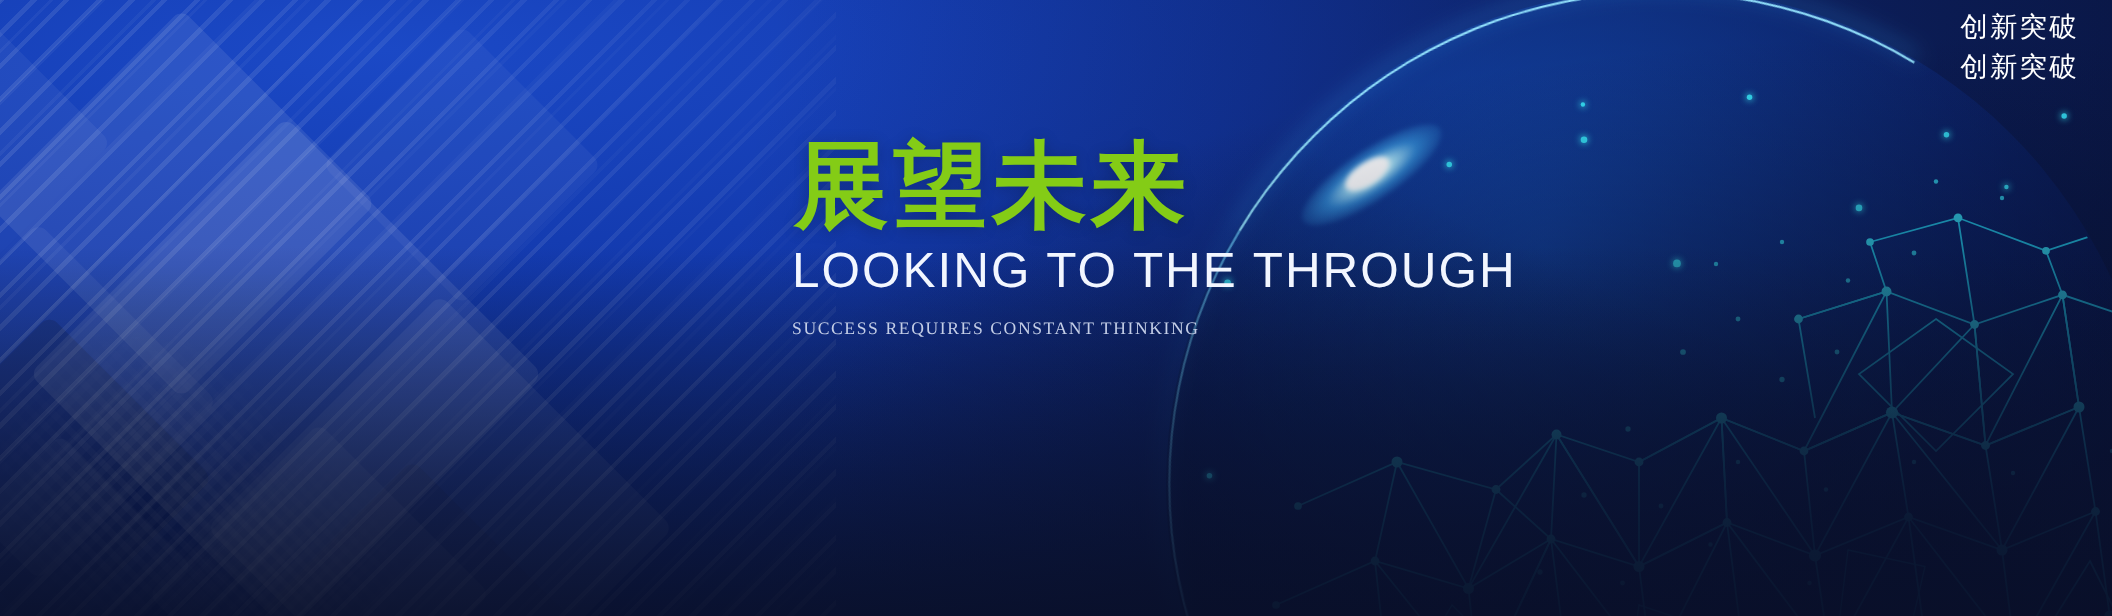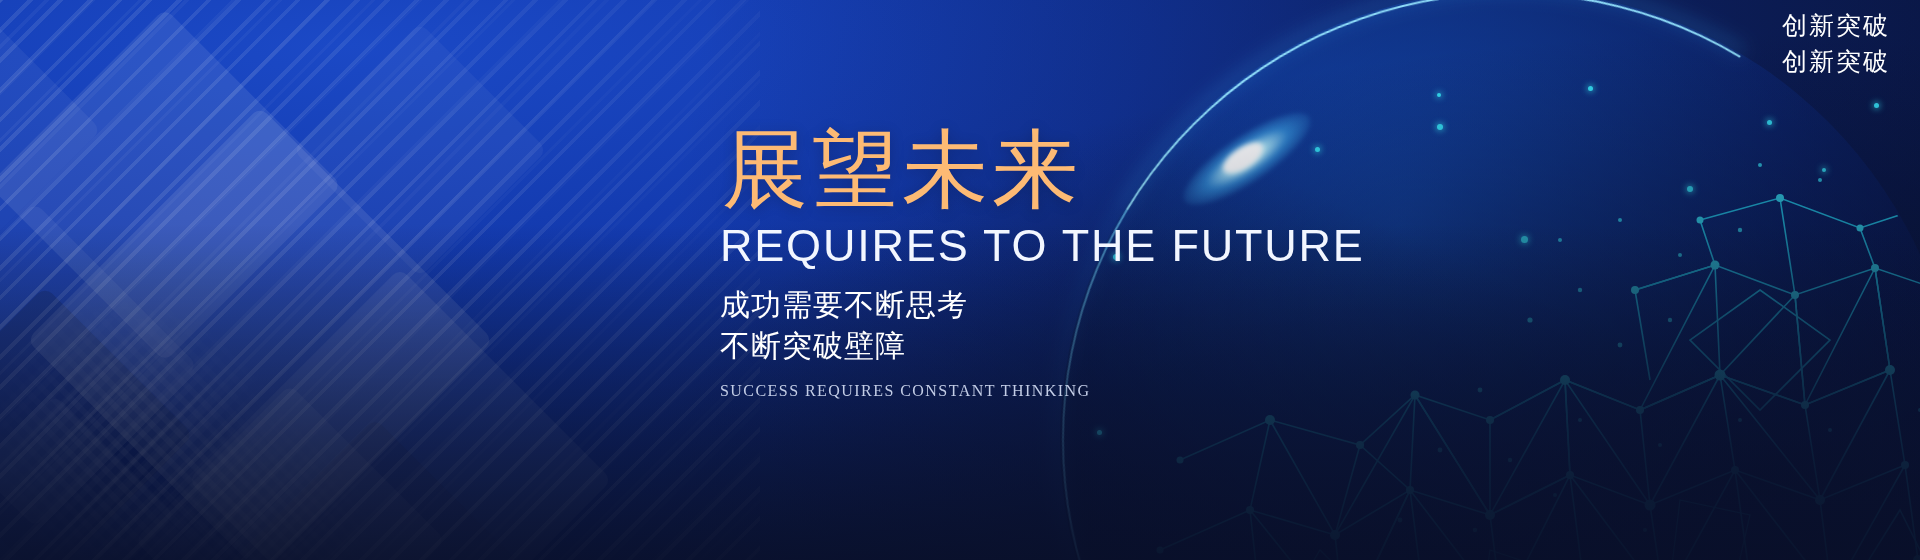--- a/index.html
+++ b/index.html
@@ -193,22 +193,22 @@
 
   
   .text-block {
     position: absolute;
     left: 718px; top: 126px;
     width: 620px;
   }
   .title-cn {
     font-size: 86px;
     line-height: 1.0;
-    font-weight: 400;
-    color: #fdba74;
+    font-weight: 700;
+    color: #84cc16;
     letter-spacing: 4px;
     margin: 0 0 10px 4px;
     white-space: nowrap;
     text-shadow: 0 2px 14px rgba(0,0,0,0.22);
   }
   .title-en {
     font-size: 45px;
     line-height: 1.05;
     font-weight: 300;
     color: #f2f6ff;
@@ -451,23 +451,19 @@
   <div class="bg-right-dark"></div>
   <div class="bg-bottom-fade"></div>
 
   <div class="corner-tag">
     <div>创新突破</div>
     <div>创新突破</div>
   </div>
 
   <div class="text-block">
     <h1 class="title-cn">展望未来</h1>
-    <div class="title-en">REQUIRES TO THE FUTURE</div>
-    <div class="sub-cn">
-      <div>成功需要不断思考</div>
-      <div>不断突破壁障</div>
-    </div>
+    <div class="title-en">LOOKING TO THE THROUGH</div>
     <div class="sub-en">
       <div>SUCCESS REQUIRES CONSTANT THINKING</div>
     </div>
   </div>
 
 </div>
 
 </body></html>

